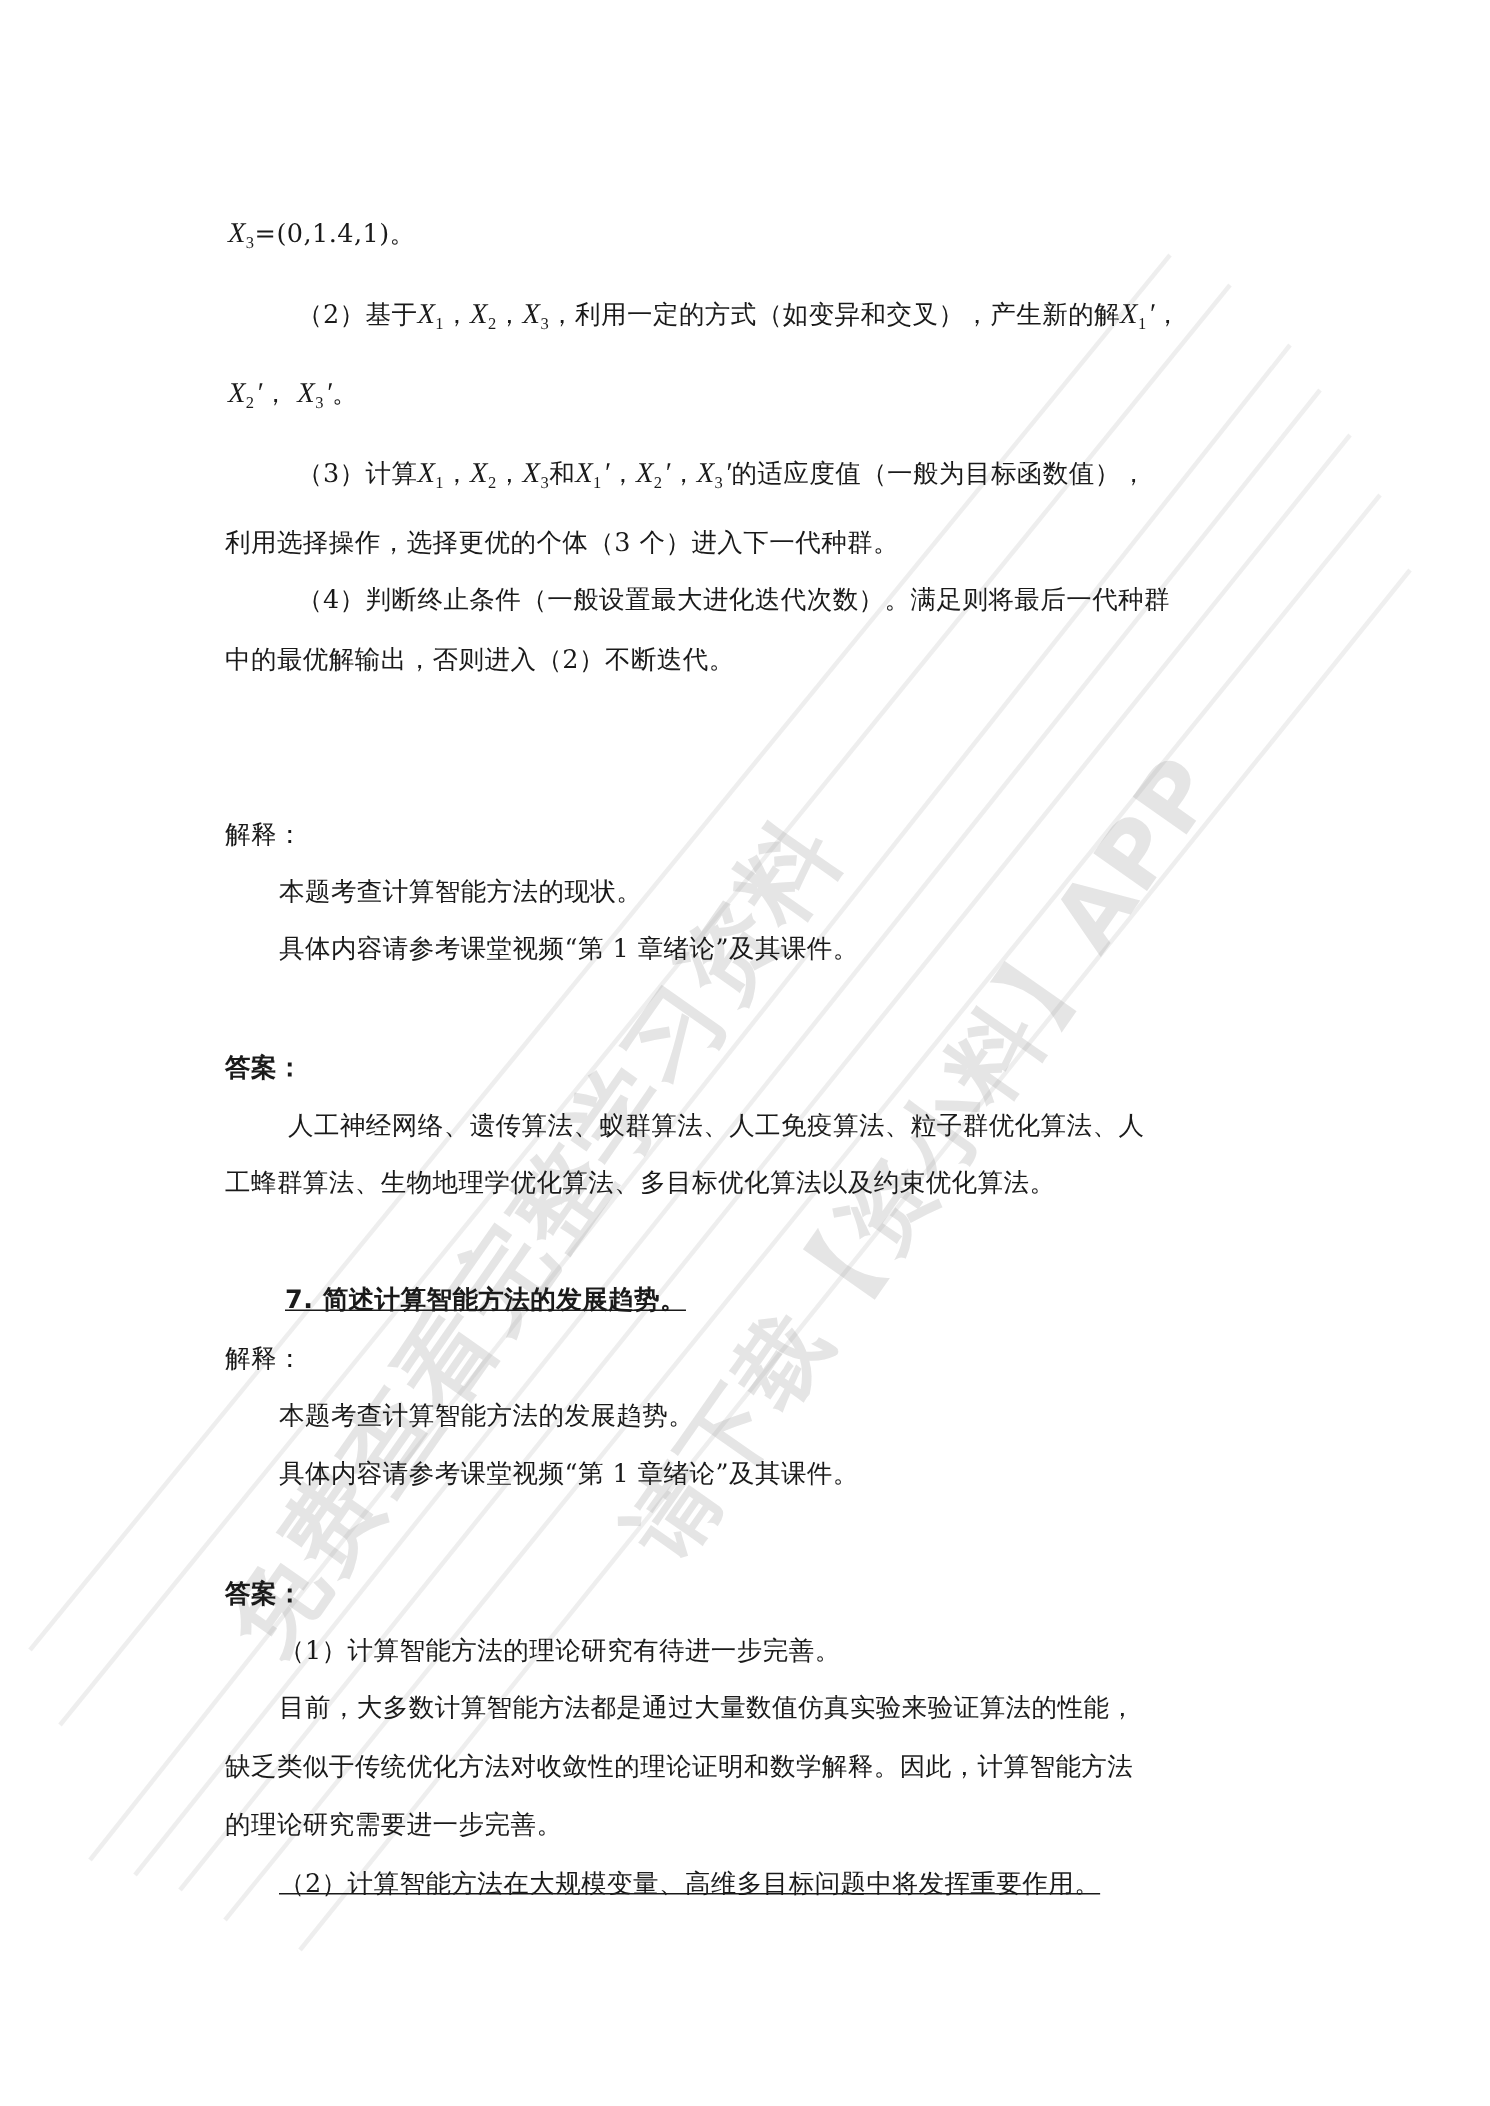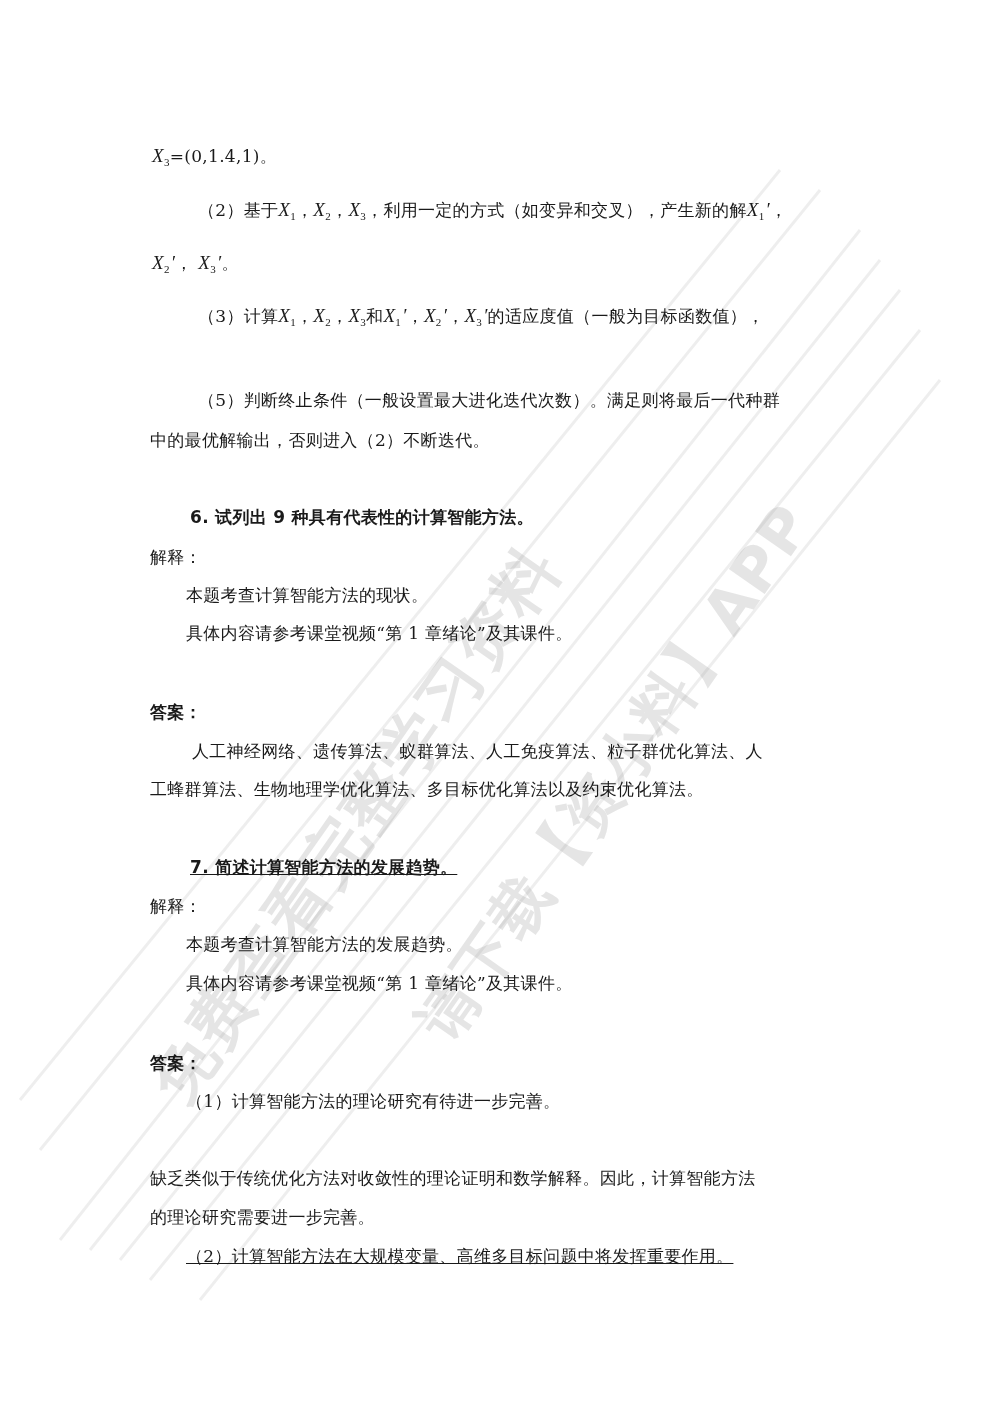--- a/index.html
+++ b/index.html
@@ -53,34 +53,35 @@
     <span>（2）基于</span><span class="math"><span>X</span><sub>1</sub></span><span>，</span><span class="math"><span>X</span><sub>2</sub></span><span>，</span><span class="math"><span>X</span><sub>3</sub></span><span>，利用一定的方式（如变异和交叉），产生新的解</span><span class="math"><span>X</span><sub>1</sub><span class="prime">′</span></span><span>，</span>
   </div>
 
   <div class="line" style="left:152px; top:241px;">
     <span class="math"><span>X</span><sub>2</sub><span class="prime">′</span></span><span>，</span>&nbsp;<span class="math"><span>X</span><sub>3</sub><span class="prime">′</span></span><span>。</span>
   </div>
 
   <div class="line" style="left:198px; top:294px;">
     <span>（3）计算</span><span class="math"><span>X</span><sub>1</sub></span><span>，</span><span class="math"><span>X</span><sub>2</sub></span><span>，</span><span class="math"><span>X</span><sub>3</sub></span><span>和</span><span class="math"><span>X</span><sub>1</sub><span class="prime">′</span></span><span>，</span><span class="math"><span>X</span><sub>2</sub><span class="prime">′</span></span><span>，</span><span class="math"><span>X</span><sub>3</sub><span class="prime">′</span></span><span>的适应度值（一般为目标函数值），</span>
   </div>
+  <div class="line" style="left:150px; top:340px;">利用选择操作，选择更优的个体（3 个）进入下一代种群。</div>
 
-  <div class="line" style="left:198px; top:378px;">（5）判断终止条件（一般设置最大进化迭代次数）。满足则将最后一代种群</div>
+  <div class="line" style="left:198px; top:378px;">（4）判断终止条件（一般设置最大进化迭代次数）。满足则将最后一代种群</div>
   <div class="line" style="left:150px; top:418px;">中的最优解输出，否则进入（2）不断迭代。</div>
 
-  <div class="line bold" style="left:190px; top:495px;">6. 试列出 9 种具有代表性的计算智能方法。</div>
   <div class="line" style="left:150px; top:535px;">解释：</div>
   <div class="line" style="left:186px; top:573px;">本题考查计算智能方法的现状。</div>
   <div class="line" style="left:186px; top:611px;">具体内容请参考课堂视频“第 1 章绪论”及其课件。</div>
   <div class="line bold" style="left:150px; top:690px;">答案：</div>
   <div class="line" style="left:192px; top:729px;">人工神经网络、遗传算法、蚁群算法、人工免疫算法、粒子群优化算法、人</div>
   <div class="line" style="left:150px; top:767px;">工蜂群算法、生物地理学优化算法、多目标优化算法以及约束优化算法。</div>
 
   <div class="line bold" style="left:190px; top:845px;text-decoration:underline;">7. 简述计算智能方法的发展趋势。</div>
   <div class="line" style="left:150px; top:884px;">解释：</div>
   <div class="line" style="left:186px; top:922px;">本题考查计算智能方法的发展趋势。</div>
   <div class="line" style="left:186px; top:961px;">具体内容请参考课堂视频“第 1 章绪论”及其课件。</div>
   <div class="line bold" style="left:150px; top:1041px;">答案：</div>
   <div class="line" style="left:186px; top:1079px;">（1）计算智能方法的理论研究有待进一步完善。</div>
+  <div class="line" style="left:186px; top:1117px;">目前，大多数计算智能方法都是通过大量数值仿真实验来验证算法的性能，</div>
   <div class="line" style="left:150px; top:1156px;">缺乏类似于传统优化方法对收敛性的理论证明和数学解释。因此，计算智能方法</div>
   <div class="line" style="left:150px; top:1195px;">的理论研究需要进一步完善。</div>
   <div class="line" style="left:186px; top:1234px;text-decoration:underline;">（2）计算智能方法在大规模变量、高维多目标问题中将发挥重要作用。</div>
 </div>
 
 </body></html>

